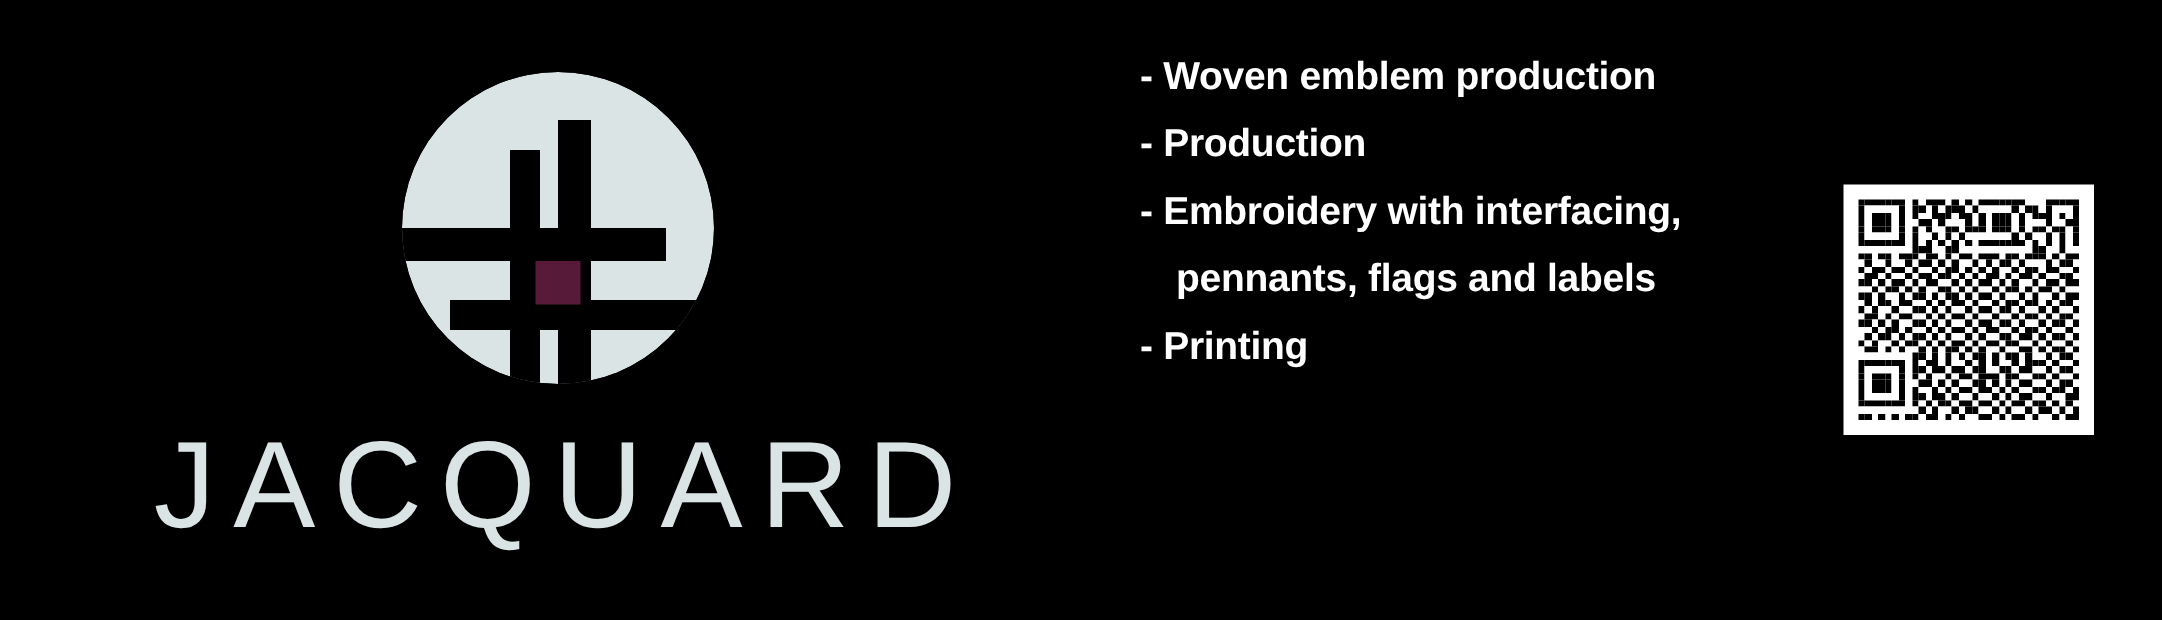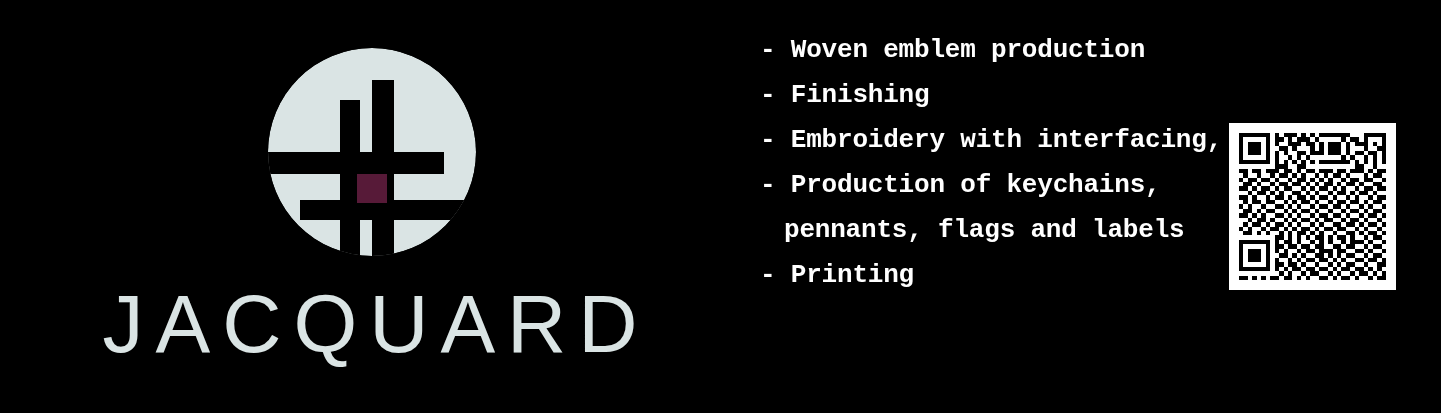--- a/index.html
+++ b/index.html
@@ -53,21 +53,21 @@
     white-space: nowrap;
   }
 
   
   #services-list {
     position: absolute;
     left: 760px;
     top: 28px;
     width: 420px;
     color: #FFFFFF;
-    font-family: Liberation Mono, monospace;
+    font-family: Liberation Sans, sans-serif;
     font-size: 26px;
     font-weight: bold;
     line-height: 45px;
     letter-spacing: -0.2px;
   }
   .service-line {
     white-space: nowrap;
     display: block;
   }
   .service-line.indented {
@@ -126,23 +126,22 @@
           <rect x="89" y="126" width="30" height="29" fill="#571A38"></rect>
         </g>
       </svg>
     </div>
 
     <div id="wordmark">JACQUARD</div>
   </div>
 
   <div id="services-list">
     <span class="service-line">- Woven emblem production</span>
-    <span class="service-line">- Finishing</span>
+    <span class="service-line">- Production</span>
     <span class="service-line">- Embroidery with interfacing,</span>
-    <span class="service-line">- Production of keychains,</span>
     <span class="service-line indented">pennants, flags and labels</span>
     <span class="service-line">- Printing</span>
   </div>
 
   <div id="qr-code-block">
     <div id="qr-grid">
         <div class="qr-mod-1"></div>
         <div class="qr-mod-1"></div>
         <div class="qr-mod-1"></div>
         <div class="qr-mod-1"></div>

